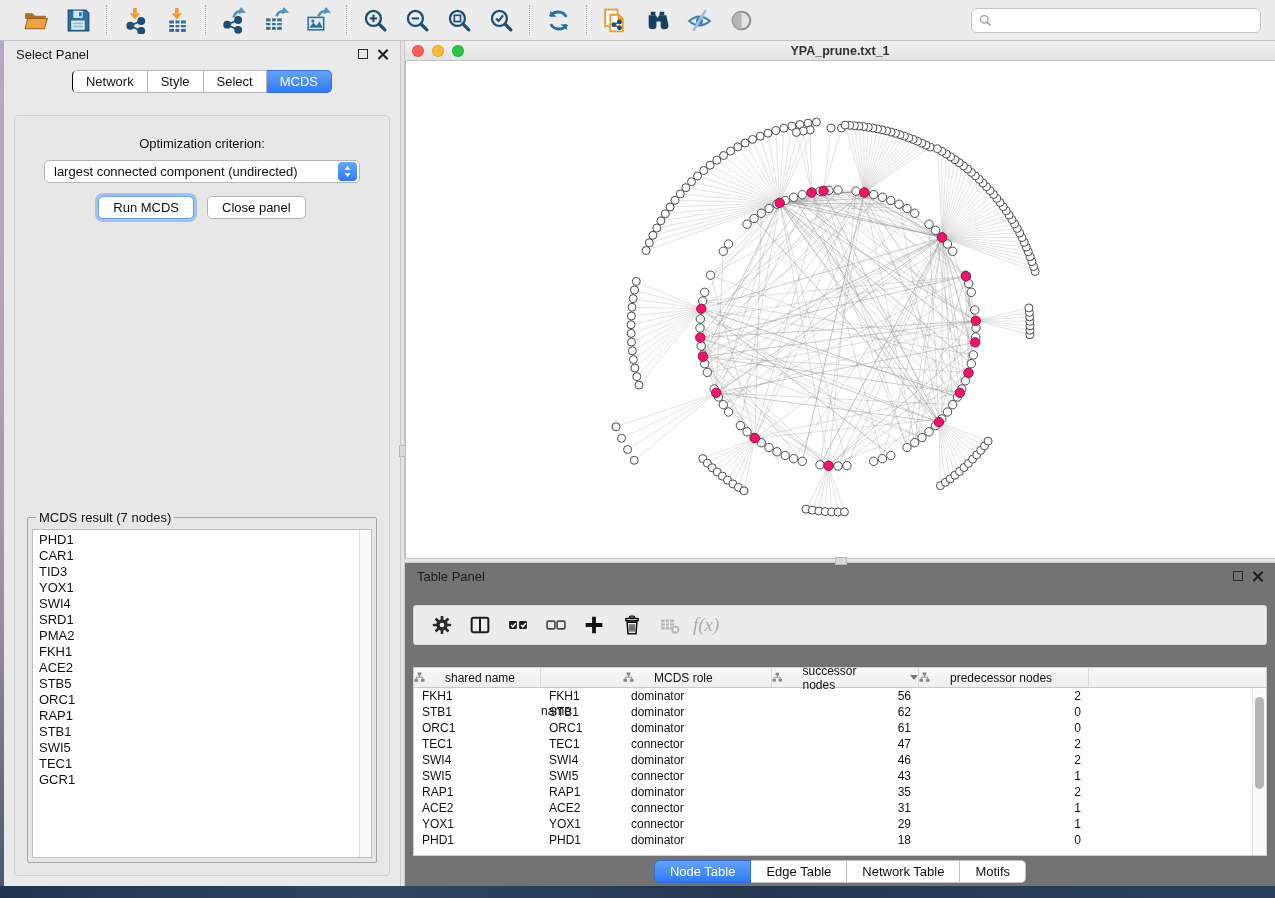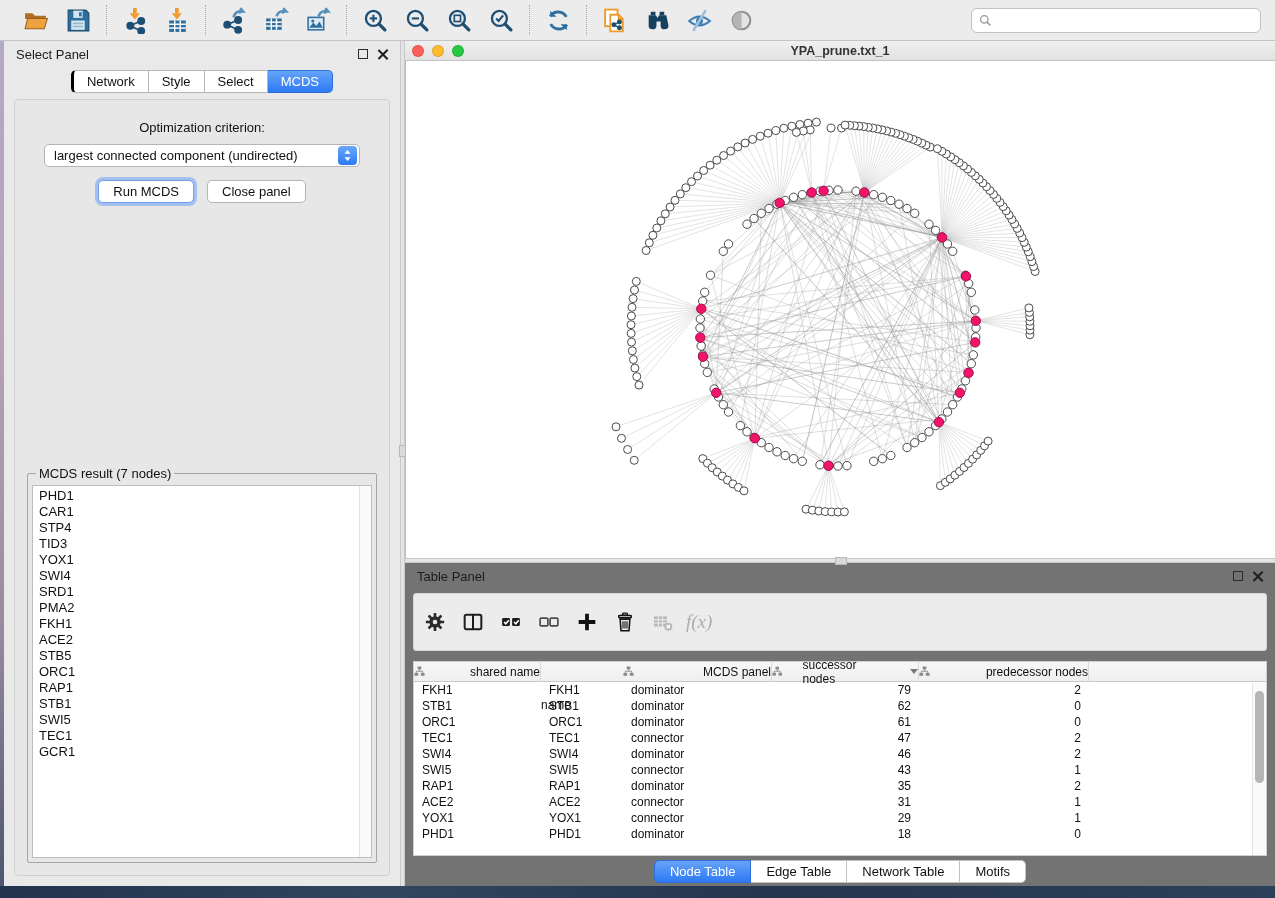--- a/index.html
+++ b/index.html
@@ -32,26 +32,26 @@
   .panel-title { font-size:13px; color:#1c1c1c; }
   .panel-header-icons { margin-left:auto; display:flex; align-items:center; gap:9px; }
   .float-ic { width:10px; height:10px; border:1.6px solid #2b2b2b; display:inline-block; cursor:pointer; }
   .close-ic { width:11px; height:11px; position:relative; cursor:pointer; }
   .close-ic:before,.close-ic:after { content:""; position:absolute; left:5px; top:-1px; width:2.4px; height:13px; background:#1e1e1e; }
   .close-ic:before { transform:rotate(45deg);} .close-ic:after { transform:rotate(-45deg);}
 
   .seg-bar { display:flex; justify-content:center; padding:3px 0 6px; flex:0 0 auto; }
   .seg { font-size:13px; padding:3px 13px; background:#fff; border:1px solid #b6b6b6; border-left:none;
     color:#111; cursor:pointer; font-family:"Liberation Sans",sans-serif; }
-  .seg:first-child { border-left:3px solid #000000; border-radius:5px 0 0 5px; }
+  .seg:first-child { border-left:1px solid #000000; border-radius:5px 0 0 5px; }
   .seg:last-child { border-radius:0 5px 5px 0; }
   .seg.active { background:linear-gradient(#66a3f8,#2e7af5); border-color:#2e6fd8; color:#fff; }
 
-  .panel-card { flex:1; margin:0 10px 10px; background:#e7e7e7; border:1px solid #d0d0d0; border-radius:4px;
-    display:flex; flex-direction:column; min-height:0; }
+  .panel-card { flex:1; margin:16px 10px 10px; background:#e7e7e7; border:1px solid #d0d0d0; border-radius:4px;
+    display:flex; flex-direction:column; min-height:0;gap:28px; }
   .cp-controls { height:366px; flex:0 0 auto; display:flex; flex-direction:column; align-items:center; }
   .opt-label { margin-top:20px; font-size:13px; color:#111; }
   .select-box { margin-top:9px; width:316px; height:23px; background:#fff; border:1px solid #b5b5b5;
     border-radius:5px; display:flex; align-items:center; cursor:pointer; }
   .select-value { flex:1; font-size:13px; padding-left:9px; color:#111; white-space:nowrap; }
   .select-stepper { width:19px; height:19px; margin-right:2px; border-radius:4px;
     background:linear-gradient(#6aa7f9,#2e7af5); display:flex; align-items:center; justify-content:center; }
   .btn-row { margin-top:13px; display:flex; gap:13px;justify-content:flex-end; }
   .cp-btn { font-size:13px; padding:3px 14px; background:#fff; border:1px solid #b5b5b5; border-radius:5px;
     color:#111; cursor:pointer; font-family:"Liberation Sans",sans-serif; }
@@ -77,29 +77,29 @@
   .net-titlebar { height:20px; background:linear-gradient(#f0f0f0,#e2e2e2); border-bottom:1px solid #c2c2c2;
     display:flex; align-items:center; padding:0 7px; position:relative; }
   .traffic { display:flex; gap:8px; }
   .traffic span { width:12px; height:12px; border-radius:50%; display:inline-block; cursor:pointer;
     box-shadow:inset 0 0 0 1px rgba(0,0,0,.12); }
   .net-title { position:absolute; left:0; right:0; text-align:center; font-size:12.5px; font-weight:bold; color:#333; pointer-events:none; }
   .net-canvas { height:497px; background:#fff; border-left:1px solid #9fc0e8; position:relative; }
 
   
   .table-panel { flex:1; background:#737373; display:flex; flex-direction:column; min-height:0; }
-  .tp-toolbar { height:58px; margin:4px 8px; border:1px solid #d6d6d6; border-radius:3px; background:#ececec;
-    display:flex; align-items:center; gap:8px; padding:0 6px; flex:0 0 auto; }
+  .tp-toolbar { height:40px; margin:16px 8px; border:1px solid #d6d6d6; border-radius:3px; background:#ececec;
+    display:flex; align-items:center; gap:8px; padding:0 13px; flex:0 0 auto; }
   .tp-btn { width:30px; height:30px; border:none; background:transparent; display:flex; align-items:center; justify-content:center; cursor:pointer; }
   .tp-btn svg { width:20px; height:20px; }
   .fx-label { font-size:19px; color:#adadad; font-family:"Liberation Serif",serif; font-style:italic; }
 
   .table-wrap { flex:1; margin:6px 8px 0; background:#fff; border:1px solid #cfcfcf; position:relative; overflow:hidden; }
   .thead { display:flex; background:linear-gradient(#f7f7f7,#efefef); border-bottom:1px solid #c9c9c9; height:20px; }
-  .th { display:flex; align-items:center; justify-content:space-between; gap:20px; font-size:12px; color:#111;
+  .th { display:flex; align-items:center; justify-content:flex-start; gap:20px; font-size:12px; color:#111;
     border-right:1px solid #d9d9d9; cursor:pointer; flex:0 0 auto; }
   .th .sort { width:0; height:0; border-left:4px solid transparent; border-right:4px solid transparent; border-top:5px solid #777; margin-left:2px; }
   .tr { display:flex; height:16px; }
   .td { font-size:12px; color:#111; line-height:16px; padding:0 8px; white-space:nowrap; flex:0 0 auto; }
   .td.num { text-align:right; }
   .tbl-scroll { position:absolute; top:21px; bottom:0; right:0; width:14px; background:#fafafa; border-left:1px solid #e4e4e4; }
   .tbl-thumb { position:absolute; top:8px; left:2px; width:9px; height:92px; background:#b5b5b5; border-radius:5px; }
 
   .tp-tabs { height:30px; display:flex; justify-content:center; align-items:center; flex:0 0 auto; }
   .btab { font-size:13px; padding:3px 15px; background:#fff; border:1px solid #c2c2c2; border-left:none; color:#111; cursor:pointer; font-family:"Liberation Sans",sans-serif; }
@@ -326,21 +326,20 @@
             <button class="cp-btn focused">Run MCDS</button>
             <button class="cp-btn">Close panel</button>
           </div>
         </div>
         <fieldset class="mcds-fieldset">
           <legend class="mcds-legend">MCDS result (7 nodes)</legend>
           <div class="mcds-list">
             <div class="mcds-scroll"></div>
           <div class="mcds-item">PHD1</div>
               <div class="mcds-item">CAR1</div>
-              <div class="mcds-item">STP4</div>
               <div class="mcds-item">TID3</div>
               <div class="mcds-item">YOX1</div>
               <div class="mcds-item">SWI4</div>
               <div class="mcds-item">SRD1</div>
               <div class="mcds-item">PMA2</div>
               <div class="mcds-item">FKH1</div>
               <div class="mcds-item">ACE2</div>
               <div class="mcds-item">STB5</div>
               <div class="mcds-item">ORC1</div>
               <div class="mcds-item">RAP1</div>
@@ -1033,21 +1032,21 @@
               </div>
               <div class="th" style="width: 149px;">
                 <svg viewBox="0 0 12 12" width="11" height="11">
                   <g fill="#8a8a8a">
                     <rect x="4" y="0.5" width="4" height="3.2"></rect>
                     <rect x="0.5" y="7.5" width="4" height="3.2"></rect>
                     <rect x="7.5" y="7.5" width="4" height="3.2"></rect>
                   </g>
                   <path d="M6 3.7 v2 M2.5 7.5 v-1.8 h7 v1.8" fill="none" stroke="#8a8a8a" stroke-width="1"></path>
                 </svg>
-                <span>MCDS panel</span>
+                <span>MCDS role</span>
               </div>
               <div class="th" style="width: 147px;">
                 <svg viewBox="0 0 12 12" width="11" height="11">
                   <g fill="#8a8a8a">
                     <rect x="4" y="0.5" width="4" height="3.2"></rect>
                     <rect x="0.5" y="7.5" width="4" height="3.2"></rect>
                     <rect x="7.5" y="7.5" width="4" height="3.2"></rect>
                   </g>
                   <path d="M6 3.7 v2 M2.5 7.5 v-1.8 h7 v1.8" fill="none" stroke="#8a8a8a" stroke-width="1"></path>
                 </svg>
@@ -1064,21 +1063,21 @@
                   <path d="M6 3.7 v2 M2.5 7.5 v-1.8 h7 v1.8" fill="none" stroke="#8a8a8a" stroke-width="1"></path>
                 </svg>
                 <span>predecessor nodes</span>
               </div>
             </div>
           <div>
               <div class="tr">
                 <div class="td" style="width: 127px;">FKH1</div>
                 <div class="td" style="width: 82px;">FKH1</div>
                 <div class="td" style="width: 149px;">dominator</div>
-                <div class="td num" style="width: 147px;">79</div>
+                <div class="td num" style="width: 147px;">56</div>
                 <div class="td num" style="width: 170px;">2</div>
               </div>
               <div class="tr">
                 <div class="td" style="width: 127px;">STB1</div>
                 <div class="td" style="width: 82px;">STB1</div>
                 <div class="td" style="width: 149px;">dominator</div>
                 <div class="td num" style="width: 147px;">62</div>
                 <div class="td num" style="width: 170px;">0</div>
               </div>
               <div class="tr">

